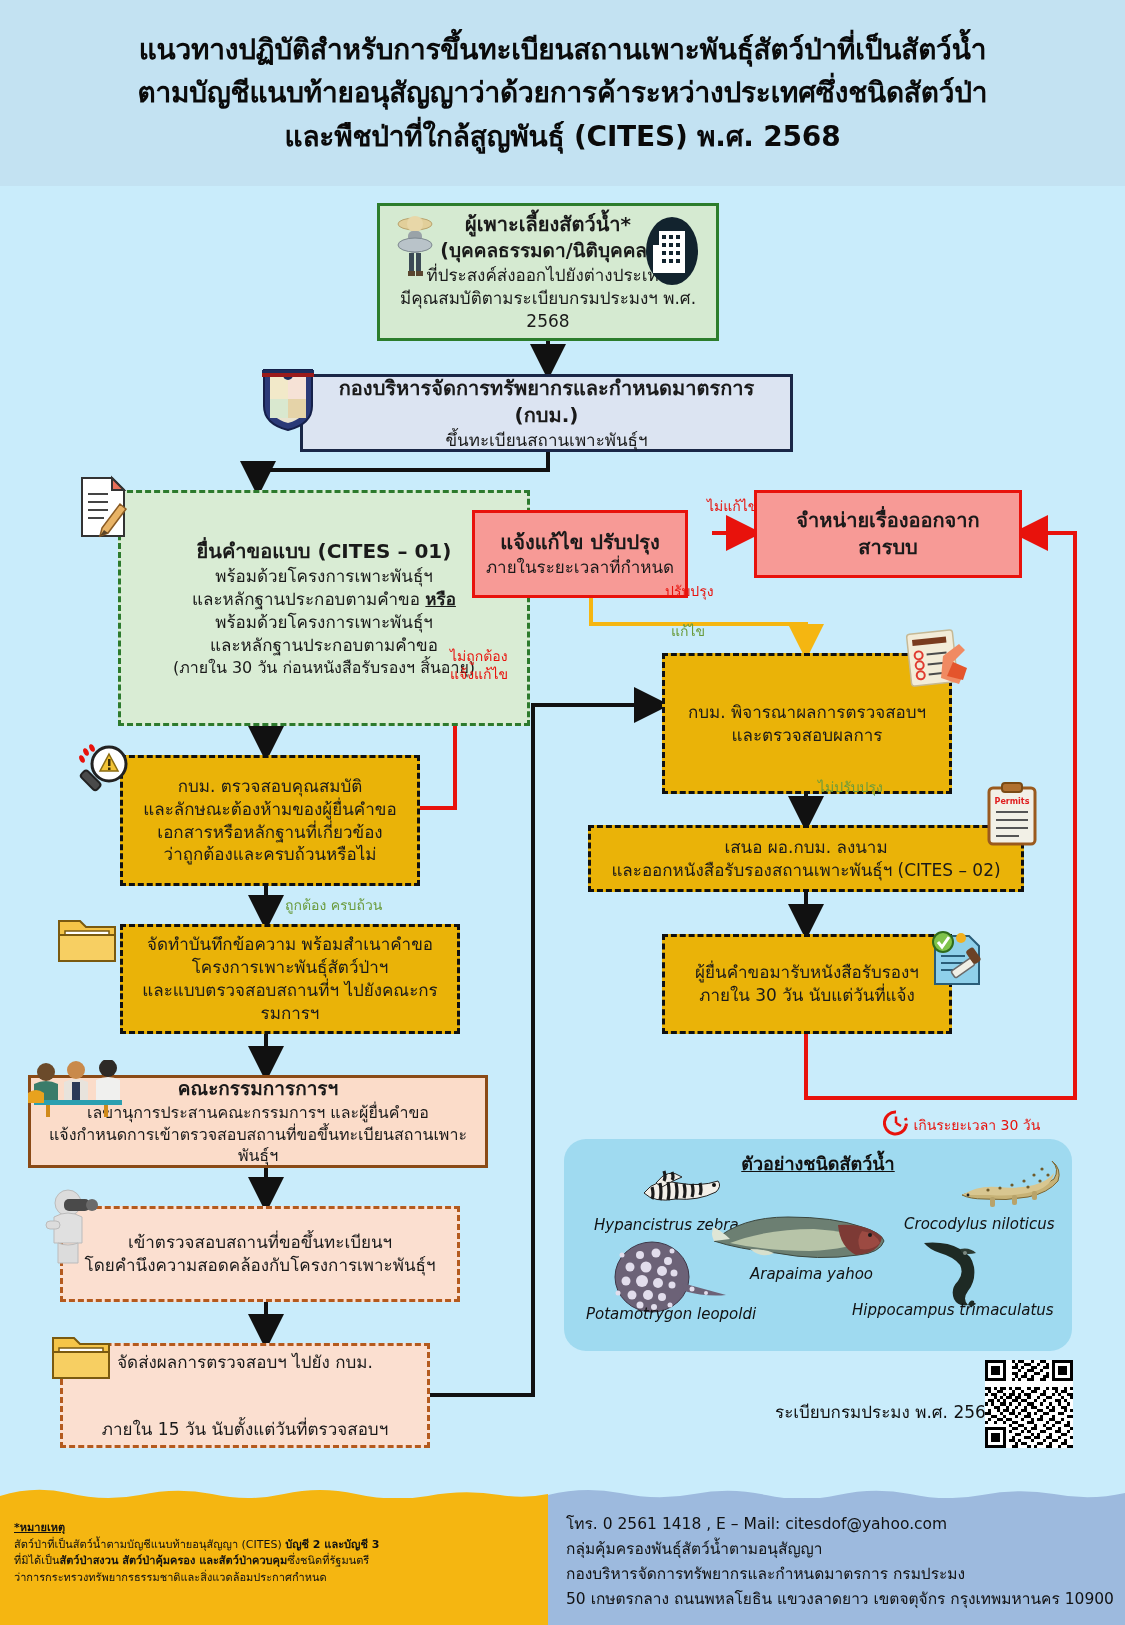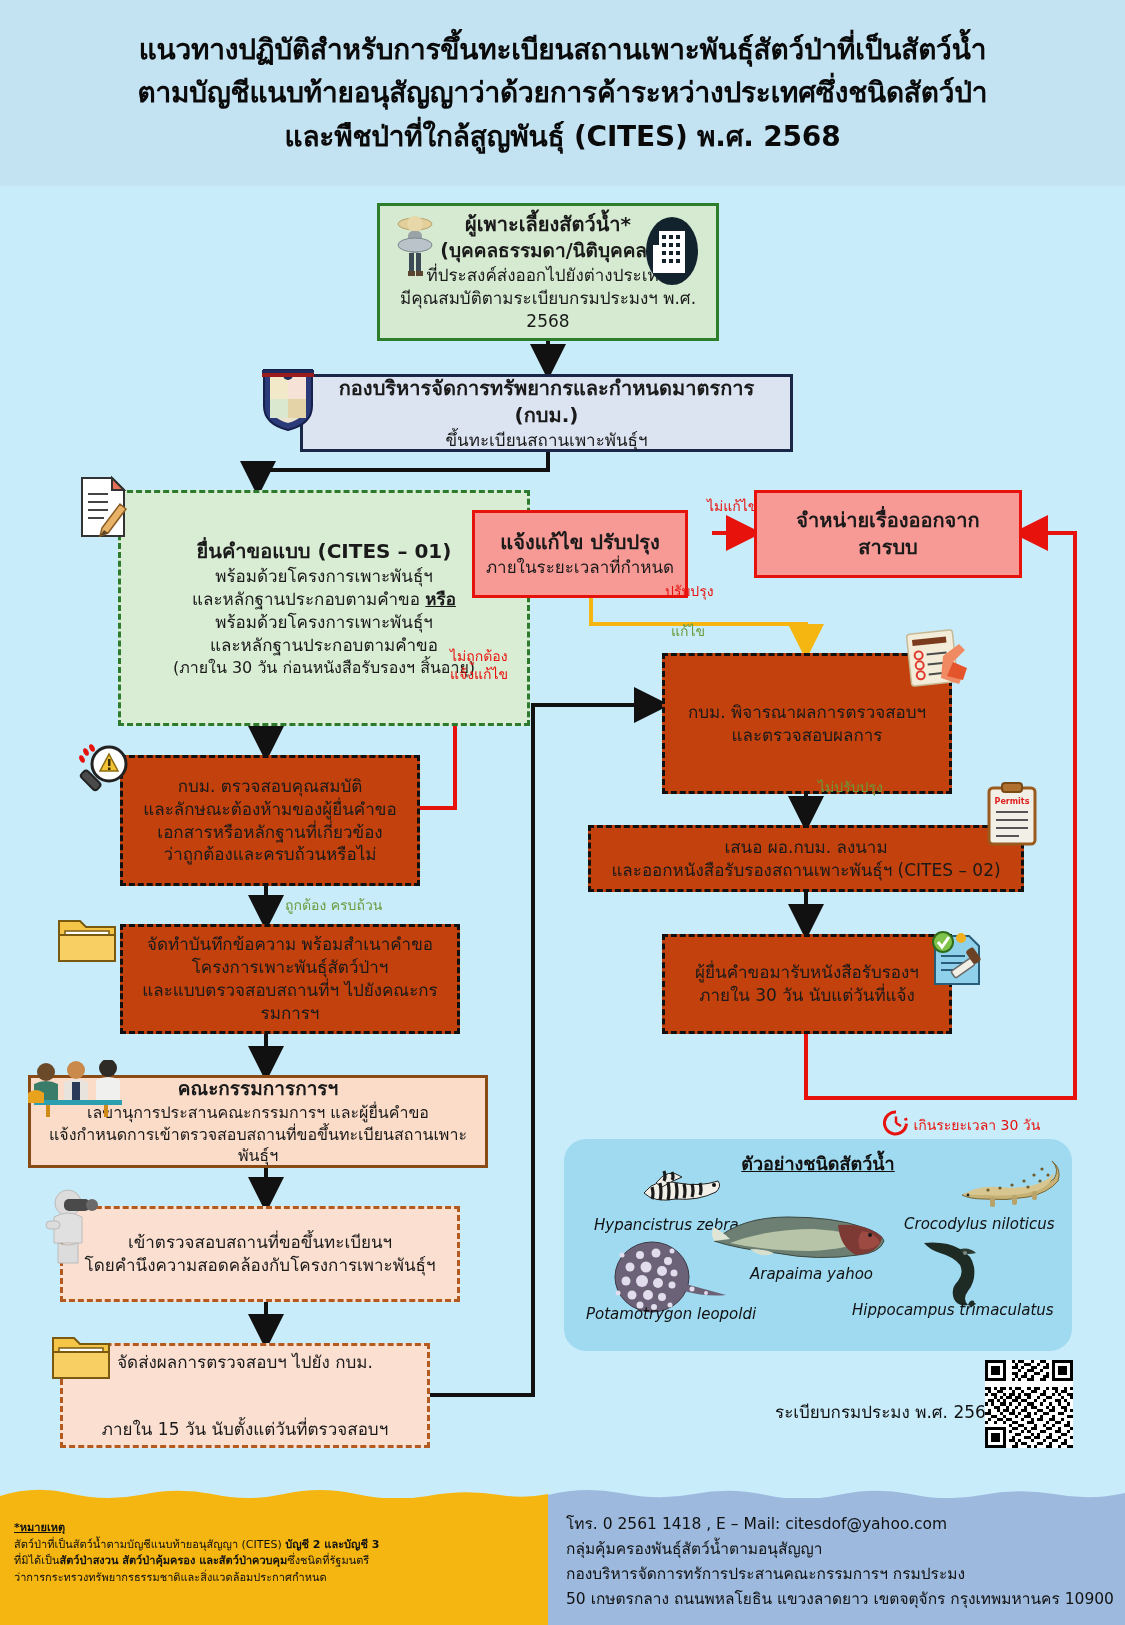--- a/index.html
+++ b/index.html
@@ -37,21 +37,21 @@
   }
   .box .t-bold { font-weight: bold; font-size: 20px; }
   .box .t-bold2 { font-weight: bold; font-size: 19px; }
   .box .t-norm { font-size: 17px; }
   .box .t-small { font-size: 16px; }
   .u { text-decoration: underline; }
 
   .green-solid { background: #d5ead1; border: 3px solid #2c7d2c; }
   .green-dashed { background: #d9ecd4; border: 3px dashed #2d7a2d; }
   .blue-solid { background: #dce4f2; border: 3px solid #1a2747; }
-  .blue-dashed { background: #c2410c; border: 3px dashed #101010; }
+  .blue-dashed { background: #eab308; border: 3px dashed #101010; }
   .red-solid { background: #f79a96; border: 3px solid #e8120c; }
   .peach-solid { background: #fbdcc9; border: 3px solid #8a4a16; }
   .peach-dashed { background: #fbdfd0; border: 3px dashed #b45a1e; }
   .peach-dashed2 { background: #fbdfd0; border: 3px dashed #b45a1e; }
 
   
   svg.wires { position: absolute; left: 0; top: 0; width: 1125px; height: 1625px; pointer-events: none; }
 
   .edge-label {
     position: absolute; font-size: 14px; white-space: nowrap; line-height: 1.25;
@@ -729,18 +729,18 @@
     </div>
   </div>
 
   <div class="footer-blue">
     <svg class="wave" viewBox="0 0 577 22" preserveAspectRatio="none">
       <path d="M0,22 L0,10 Q36,1 72,8 Q110,16 146,9 Q182,2 218,10 Q254,18 290,10 Q326,2 362,9 Q398,17 434,10 Q470,3 506,9 Q542,16 577,8 L577,22 Z" fill="#9dbade"></path>
     </svg>
     <div class="contact-text">
       <div>โทร. 0 2561 1418 , E – Mail: citesdof@yahoo.com</div>
       <div>กลุ่มคุ้มครองพันธุ์สัตว์น้ำตามอนุสัญญา</div>
-      <div>กองบริหารจัดการทรัการประสานคณะกรรมการฯ กรมประมง</div>
+      <div>กองบริหารจัดการทรัพยากรและกำหนดมาตรการ กรมประมง</div>
       <div>50 เกษตรกลาง ถนนพหลโยธิน แขวงลาดยาว เขตจตุจักร กรุงเทพมหานคร 10900</div>
     </div>
   </div>
 
 </div>
 
 </body></html>

